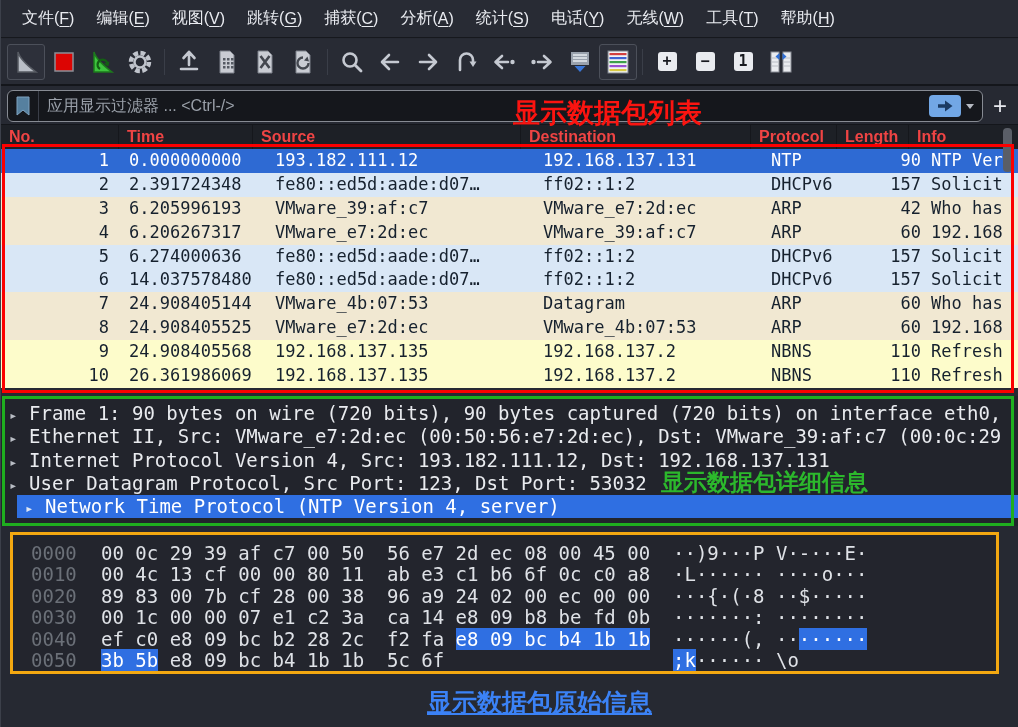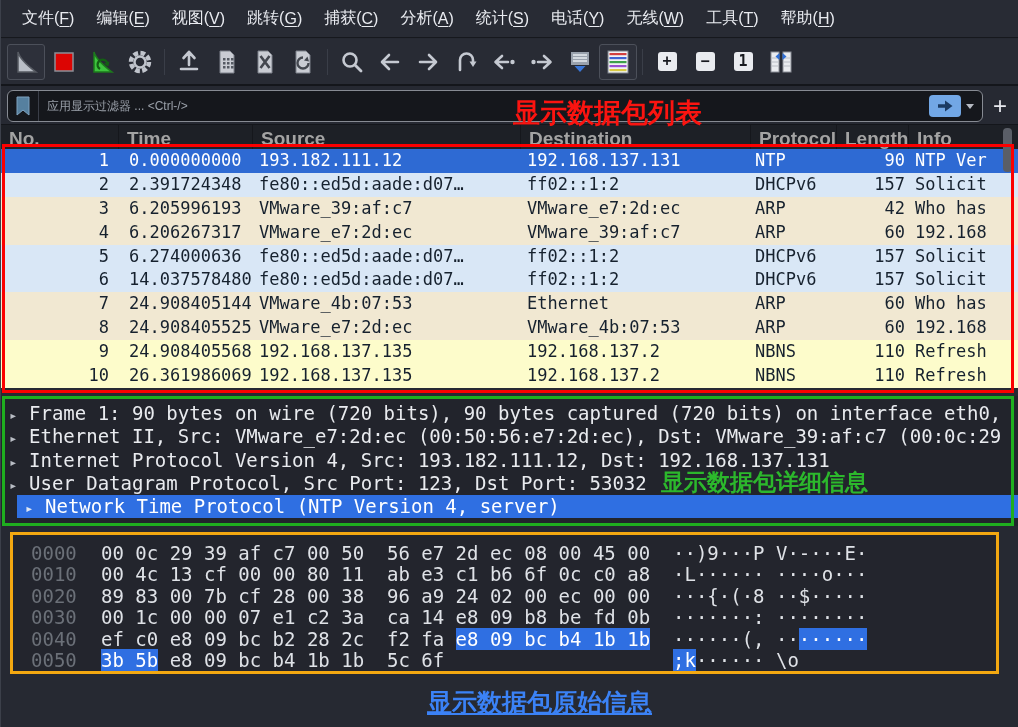--- a/index.html
+++ b/index.html
@@ -20,42 +20,42 @@
   .tsep{width:1px;height:26px;background:#3a3e48;margin:0 5px;flex:0 0 auto;}
   .zbox{width:19px;height:19px;background:#e9ebef;border-radius:3px;color:#17191f;
         font:bold 15px/19px "DejaVu Sans Mono",monospace;text-align:center;}
 
   
   .filterbar{position:absolute;left:0;top:88px;width:100%;height:36px;display:flex;align-items:center;
              padding:0 6px;box-sizing:border-box;}
   .finput{flex:1;height:30px;background:#15171c;border:1px solid #878b93;border-radius:6px;
           display:flex;align-items:center;overflow:hidden;}
   .fbk{width:30px;height:100%;display:flex;align-items:center;justify-content:center;border-right:1px solid #3a3e48;}
-  .finput input{flex:1;background:transparent;border:none;outline:none;color:#86efac;font-size:12px;
+  .finput input{flex:1;background:transparent;border:none;outline:none;color:#86efac;font-size:16px;
                 font-family:"Liberation Sans",sans-serif;padding:0 8px;min-width:0;}
   .finput input::placeholder{color:#9aa0a9;}
   .fapply{width:32px;height:22px;border:none;border-radius:4px;display:flex;align-items:center;
           justify-content:center;margin-right:2px;flex:0 0 auto;padding:0;}
   .fcaret{width:0;height:0;border-left:4px solid transparent;border-right:4px solid transparent;
           border-top:5px solid #b6bac2;margin:0 8px 0 3px;flex:0 0 auto;}
   .fplus{width:26px;text-align:center;color:#e8eaee;font-size:24px;line-height:30px;margin-left:4px;}
 
   
   .pheader{position:absolute;left:0;top:124px;width:100%;height:25px;display:flex;background:#1d2026;
            border-top:1px solid #14161b;box-sizing:border-box;}
-  .hcell{color:#a3a3a3;font-size:19px;font-weight:bold;padding:3px 0 12px 8px;box-sizing:border-box;
+  .hcell{color:#ef4444;font-size:16px;font-weight:bold;padding:3px 0 12px 8px;box-sizing:border-box;
          border-right:1px solid #15171c;overflow:hidden;white-space:nowrap;}
   .w-no{width:118px}.w-time{width:134px}.w-src{width:268px}.w-dst{width:230px}.w-proto{width:86px}.w-len{width:72px}.w-info{flex:1;border-right:none}
   .plist{position:absolute;left:0;top:149px;width:100%;height:239px;font-family:"DejaVu Sans Mono",monospace;
          font-size:17px;overflow:hidden;}
   .prow{display:flex;height:23.9px;line-height:23.9px;white-space:pre;}
   .pc{overflow:hidden;box-sizing:border-box;flex:0 0 auto;}
   .pc-no{width:118px;text-align:right;padding-right:10px;}
   .pc-time{width:134px;padding-left:10px;}
-  .pc-source{width:268px;padding-left:6px;}
+  .pc-source{width:268px;padding-left:6px;margin-left:16px;}
   .pc-destination{width:230px;padding-left:6px;}
   .pc-protocol{width:86px;padding-left:4px;}
   .pc-length{width:72px;text-align:right;padding-right:4px;}
   .pc-info{flex:1 1 auto;padding-left:6px;}
   .scrollthumb{position:absolute;right:7px;top:128px;width:9px;height:44px;background:#5a5e67;border-radius:4px;}
 
   
   .details{position:absolute;left:0;top:396px;width:100%;height:130px;background:#22242c;padding-top:6px;
            box-sizing:border-box;font-family:"DejaVu Sans Mono",monospace;font-size:19px;color:#e9ebef;overflow:hidden;}
   .drow{height:23.3px;line-height:23.3px;white-space:pre;padding-left:8px;overflow:hidden;}
@@ -354,21 +354,21 @@
     <div class="hcell w-info">Info</div>
   </div>
 
   <div class="plist">
       <div class="prow" style="background: rgb(46, 106, 211); color: rgb(255, 255, 255);"><div class="pc pc-no">1</div><div class="pc pc-time">0.000000000</div><div class="pc pc-source">193.182.111.12</div><div class="pc pc-destination">192.168.137.131</div><div class="pc pc-protocol">NTP</div><div class="pc pc-length">90</div><div class="pc pc-info">NTP Ver</div></div>
       <div class="prow" style="background: rgb(217, 231, 246); color: rgb(22, 33, 46);"><div class="pc pc-no">2</div><div class="pc pc-time">2.391724348</div><div class="pc pc-source">fe80::ed5d:aade:d07…</div><div class="pc pc-destination">ff02::1:2</div><div class="pc pc-protocol">DHCPv6</div><div class="pc pc-length">157</div><div class="pc pc-info">Solicit</div></div>
       <div class="prow" style="background: rgb(241, 232, 210); color: rgb(22, 33, 46);"><div class="pc pc-no">3</div><div class="pc pc-time">6.205996193</div><div class="pc pc-source">VMware_39:af:c7</div><div class="pc pc-destination">VMware_e7:2d:ec</div><div class="pc pc-protocol">ARP</div><div class="pc pc-length">42</div><div class="pc pc-info">Who has</div></div>
       <div class="prow" style="background: rgb(241, 232, 210); color: rgb(22, 33, 46);"><div class="pc pc-no">4</div><div class="pc pc-time">6.206267317</div><div class="pc pc-source">VMware_e7:2d:ec</div><div class="pc pc-destination">VMware_39:af:c7</div><div class="pc pc-protocol">ARP</div><div class="pc pc-length">60</div><div class="pc pc-info">192.168</div></div>
       <div class="prow" style="background: rgb(217, 231, 246); color: rgb(22, 33, 46);"><div class="pc pc-no">5</div><div class="pc pc-time">6.274000636</div><div class="pc pc-source">fe80::ed5d:aade:d07…</div><div class="pc pc-destination">ff02::1:2</div><div class="pc pc-protocol">DHCPv6</div><div class="pc pc-length">157</div><div class="pc pc-info">Solicit</div></div>
       <div class="prow" style="background: rgb(217, 231, 246); color: rgb(22, 33, 46);"><div class="pc pc-no">6</div><div class="pc pc-time">14.037578480</div><div class="pc pc-source">fe80::ed5d:aade:d07…</div><div class="pc pc-destination">ff02::1:2</div><div class="pc pc-protocol">DHCPv6</div><div class="pc pc-length">157</div><div class="pc pc-info">Solicit</div></div>
-      <div class="prow" style="background: rgb(241, 232, 210); color: rgb(22, 33, 46);"><div class="pc pc-no">7</div><div class="pc pc-time">24.908405144</div><div class="pc pc-source">VMware_4b:07:53</div><div class="pc pc-destination">Ethernet</div><div class="pc pc-protocol">ARP</div><div class="pc pc-length">60</div><div class="pc pc-info">Who has</div></div>
+      <div class="prow" style="background: rgb(241, 232, 210); color: rgb(22, 33, 46);"><div class="pc pc-no">7</div><div class="pc pc-time">24.908405144</div><div class="pc pc-source">VMware_4b:07:53</div><div class="pc pc-destination">Datagram</div><div class="pc pc-protocol">ARP</div><div class="pc pc-length">60</div><div class="pc pc-info">Who has</div></div>
       <div class="prow" style="background: rgb(241, 232, 210); color: rgb(22, 33, 46);"><div class="pc pc-no">8</div><div class="pc pc-time">24.908405525</div><div class="pc pc-source">VMware_e7:2d:ec</div><div class="pc pc-destination">VMware_4b:07:53</div><div class="pc pc-protocol">ARP</div><div class="pc pc-length">60</div><div class="pc pc-info">192.168</div></div>
       <div class="prow" style="background: rgb(253, 252, 203); color: rgb(22, 33, 46);"><div class="pc pc-no">9</div><div class="pc pc-time">24.908405568</div><div class="pc pc-source">192.168.137.135</div><div class="pc pc-destination">192.168.137.2</div><div class="pc pc-protocol">NBNS</div><div class="pc pc-length">110</div><div class="pc pc-info">Refresh</div></div>
       <div class="prow" style="background: rgb(253, 252, 203); color: rgb(22, 33, 46);"><div class="pc pc-no">10</div><div class="pc pc-time">26.361986069</div><div class="pc pc-source">192.168.137.135</div><div class="pc pc-destination">192.168.137.2</div><div class="pc pc-protocol">NBNS</div><div class="pc pc-length">110</div><div class="pc pc-info">Refresh</div></div>
     </div>
   <div class="scrollthumb"></div>
 
   <div class="split s1"></div>
 
   <div class="details">
       <div class="drow"><span class="tri">▸</span><span>Frame 1: 90 bytes on wire (720 bits), 90 bytes captured (720 bits) on interface eth0,</span></div>

